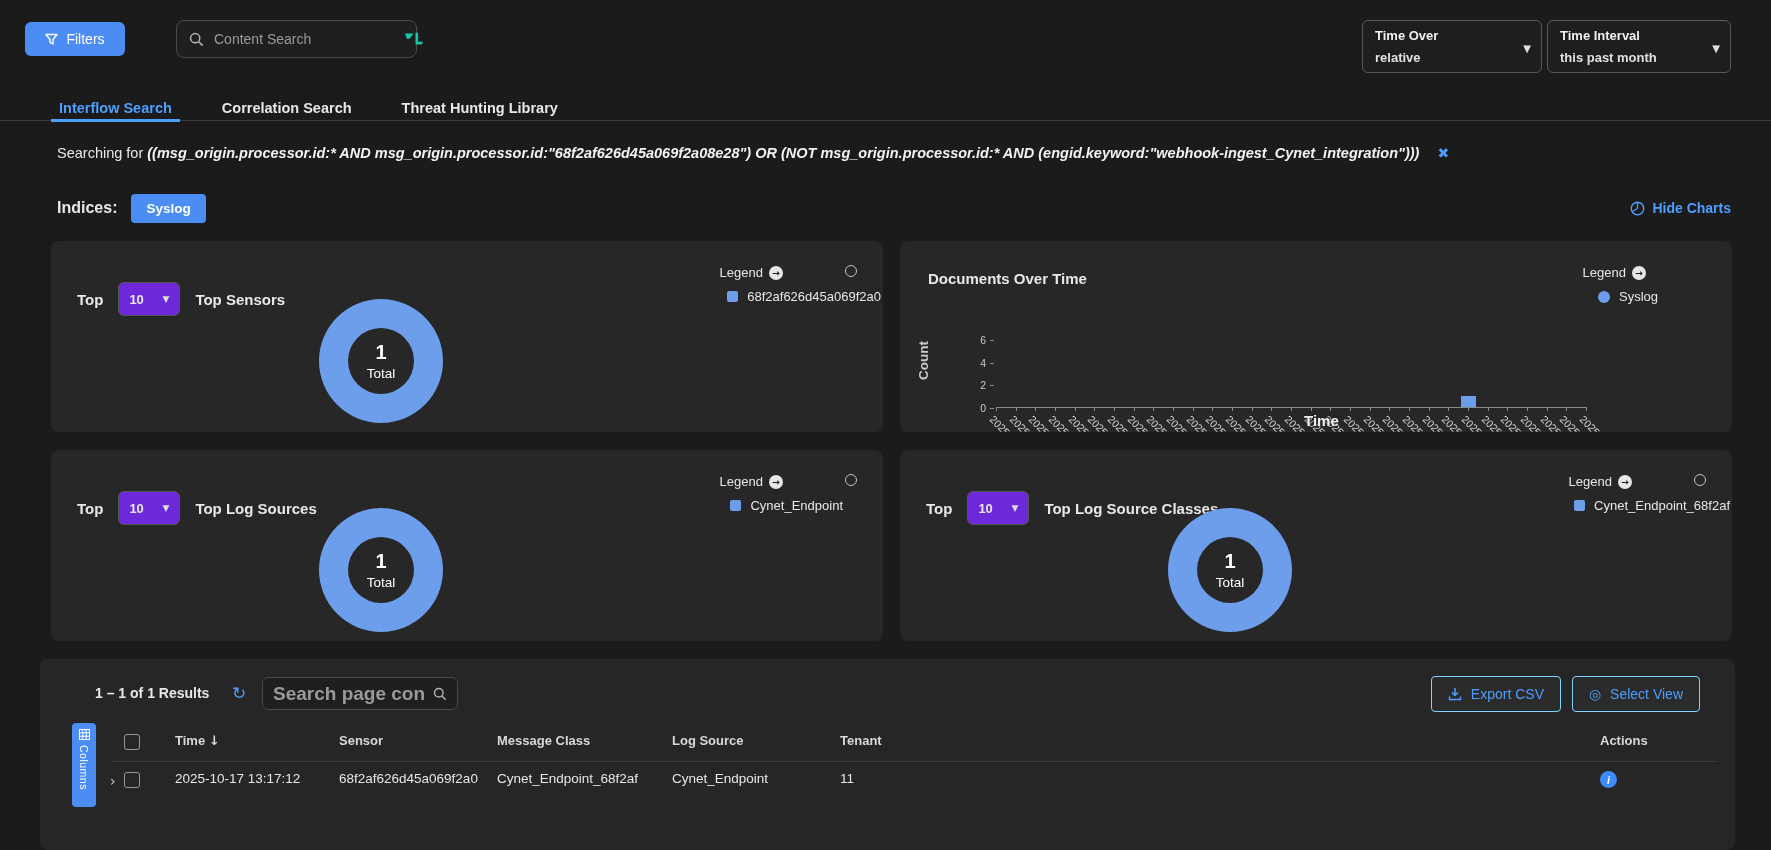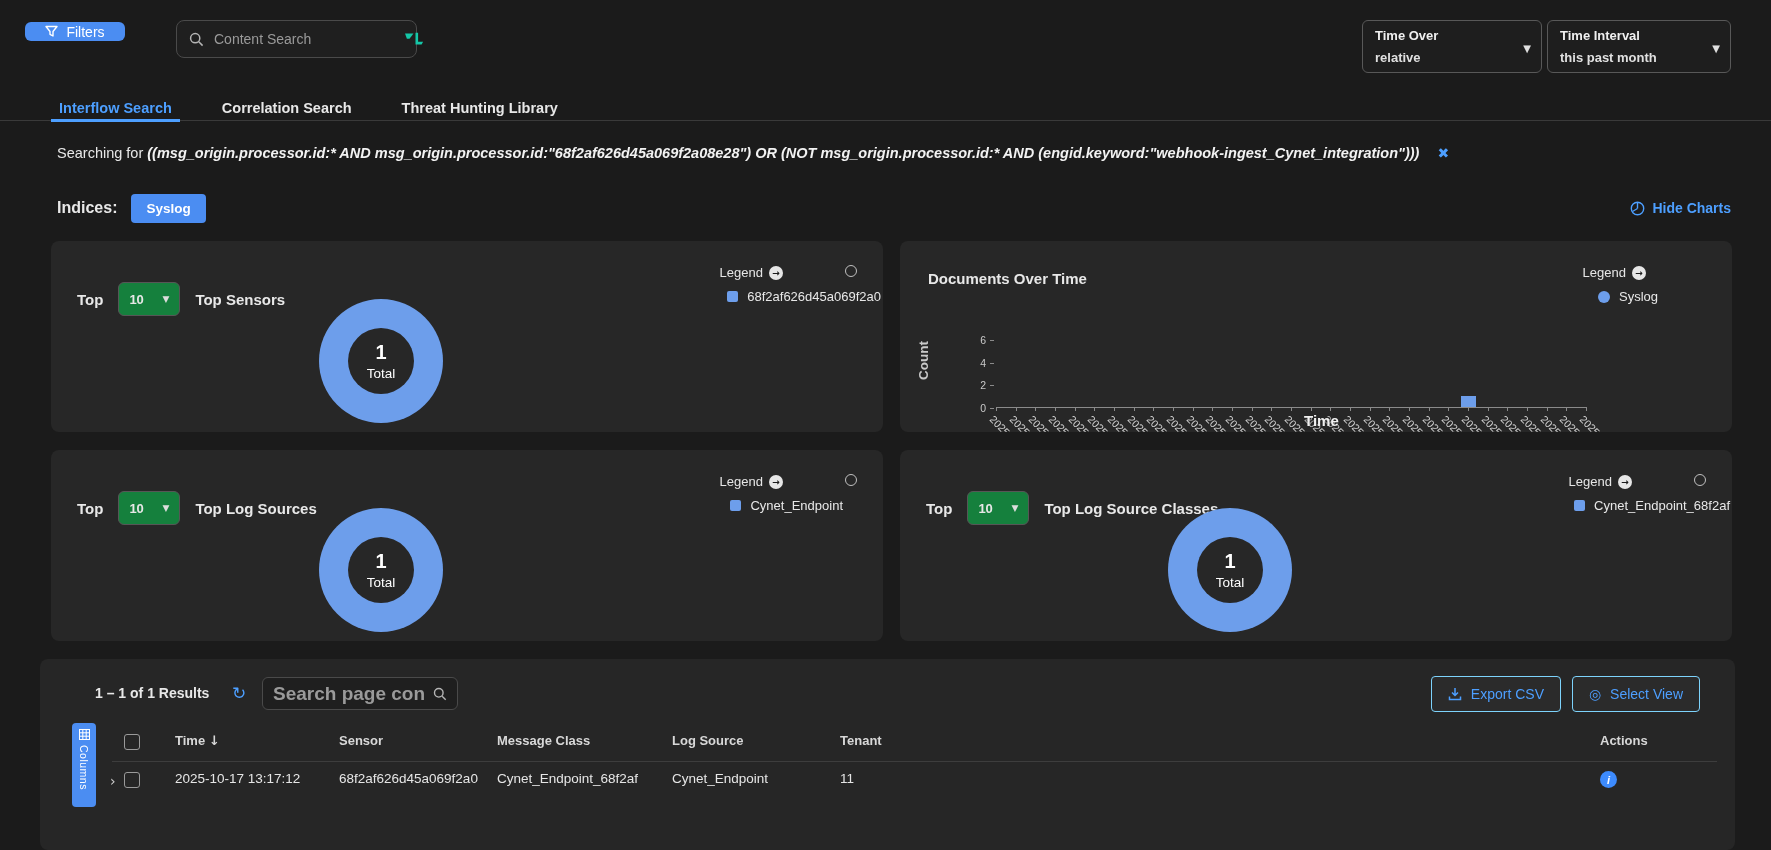--- a/index.html
+++ b/index.html
@@ -7,21 +7,21 @@
   body {
     background:#1b1b1b; color:#e8e8e8;
     font-family:"Liberation Sans", sans-serif; font-size:14px;
     position:relative; overflow:hidden;
   }
   .ico { font-family:"DejaVu Sans", sans-serif; }
 
   
   .topbar { position:absolute; top:20px; left:25px; right:40px; height:56px; }
   .filters-btn {
-    position:absolute; left:0; top:2px; width:100px; height:19px;
+    position:absolute; left:0; top:2px; width:100px; height:34px;
     background:#4b8df2; border-radius:6px; color:#fff;
     display:flex; align-items:center; justify-content:center; gap:8px;
     font-size:14px; cursor:pointer;
   }
   .content-search {
     position:absolute; left:151px; top:0; width:241px; height:38px;
     background:#1f1f1f; border:1px solid #4a4a4a; border-radius:8px;
     display:flex; align-items:center; padding:0 12px; gap:10px;
   }
   .content-search input {
@@ -71,21 +71,21 @@
   .hide-charts { margin-left:auto; color:#4d9fff; font-weight:bold; font-size:14px; display:flex; align-items:center; gap:7px; cursor:pointer; }
 
   
   .charts { position:absolute; top:241px; left:51px; width:1681px; height:400px;
     display:grid; grid-template-columns:1fr 1fr; grid-template-rows:191px 191px; gap:18px 17px; }
   .panel { position:relative; background:#272727; border-radius:8px; overflow:hidden; }
 
   .panel-head { position:absolute; top:40px; left:26px; height:36px; display:flex; align-items:center; gap:15px; }
   .top-label { font-size:15px; font-weight:bold; }
   .top-select {
-    width:62px; height:34px; border:1px solid #565656; border-radius:6px; background:#15803d;
+    width:62px; height:34px; border:1px solid #565656; border-radius:6px; background:#6d28d9;
     display:flex; align-items:center; justify-content:space-between; padding:0 10px; cursor:pointer;
   }
   .top-select .val { font-size:13px; font-weight:bold; }
   .top-select .caret { font-size:9px; color:#ddd; }
   .panel-title { font-size:15px; font-weight:bold; }
   .bar-title { position:absolute; top:29px; left:28px; font-size:15px; font-weight:bold; }
 
   .legend-title { position:absolute; top:24px; display:flex; align-items:center; gap:6px; font-size:13px; color:#e6e6e6; cursor:pointer; }
   .legend-arrow {
     width:14px; height:14px; border-radius:50%; background:#e6e6e6; color:#1b1b1b;

